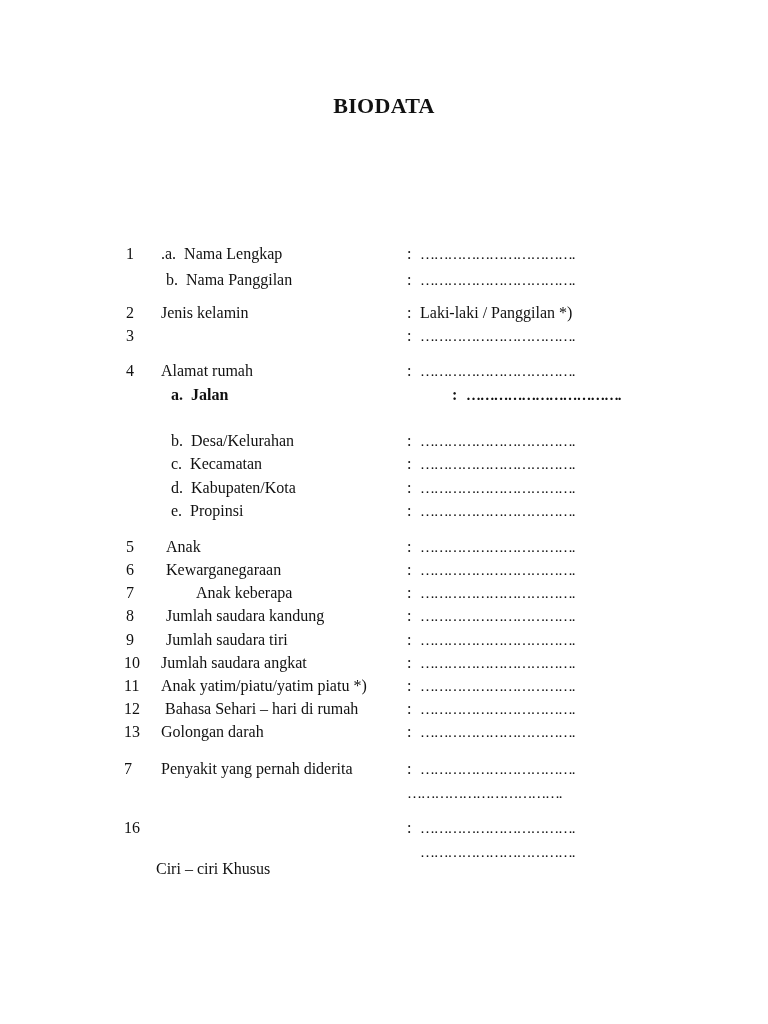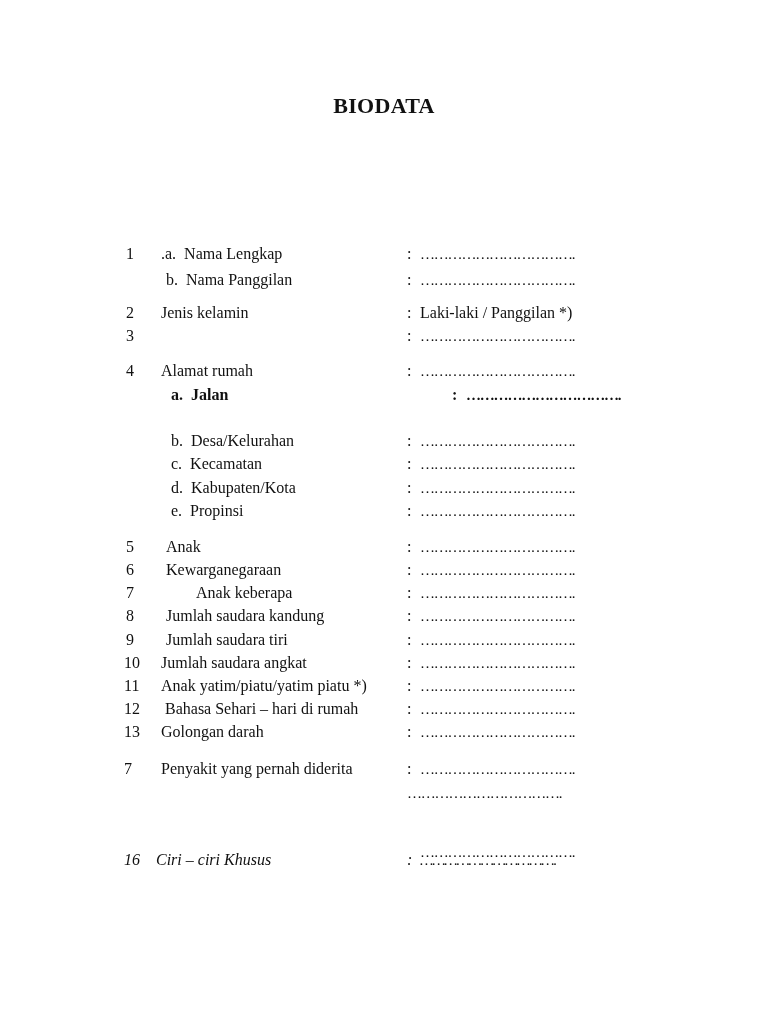--- a/index.html
+++ b/index.html
@@ -202,23 +202,23 @@
   <div class="row" style="top:758px;">
     <span class="num wide">7</span>
     <span class="label">Penyakit yang pernah diderita</span>
     <span class="colon">:</span>
     <span class="value dots">…………………………….</span>
   </div>
   <div class="row" style="top:782px;">
     <span class="value dots" style="left:407px;">…………………………….</span>
   </div>
 
-  <div class="row" style="top:849px;font-style:italic;">
+  <div class="row" style="top:817px;">
     <span class="num wide">16</span>
-    <span class="label" style="left:156px;">Ciri – ciri Khusus</span>
+    <span class="label" style="left:156px;margin-top:41px;">Ciri – ciri Khusus</span>
     <span class="colon">:</span>
     <span class="value dots">…………………………….</span>
   </div>
   <div class="row" style="top:841px;">
     <span class="value dots">…………………………….</span>
   </div>
 
 </div>
 
 </body></html>

